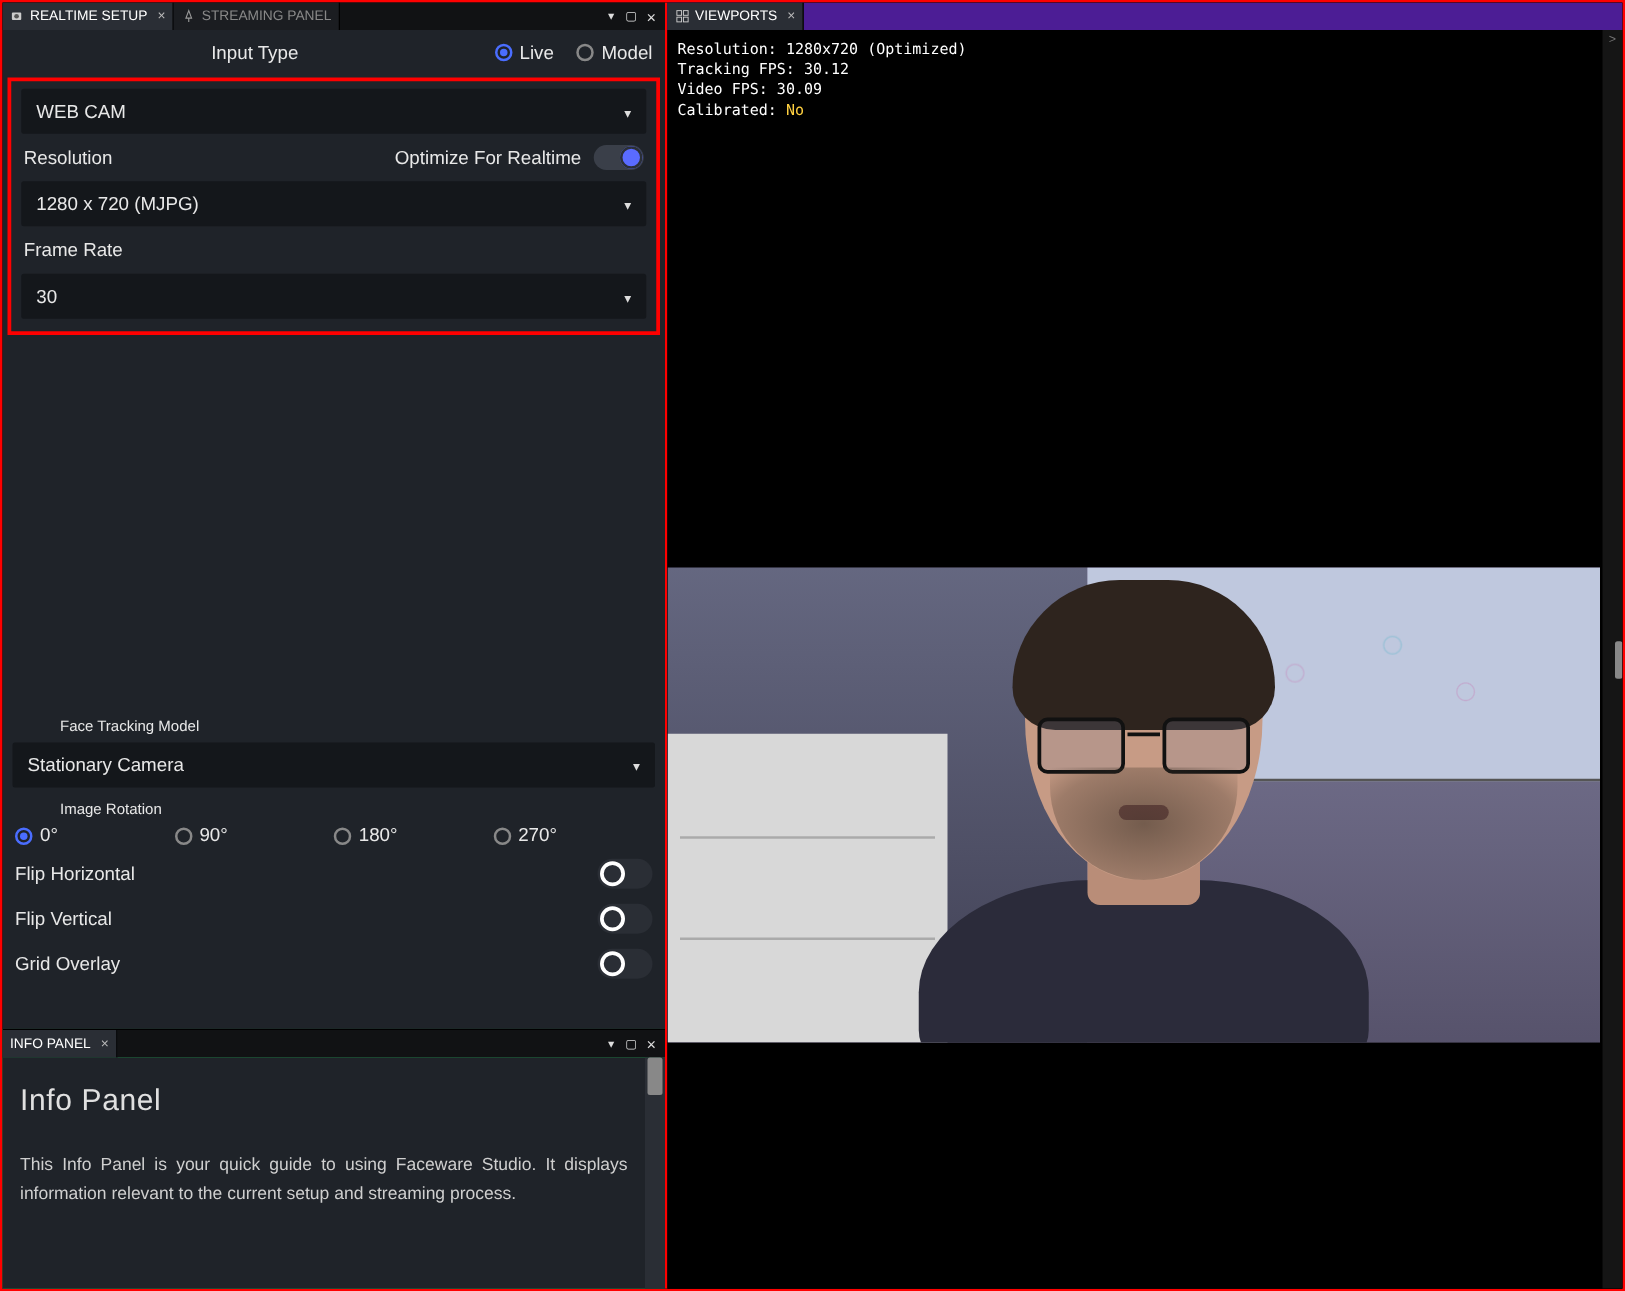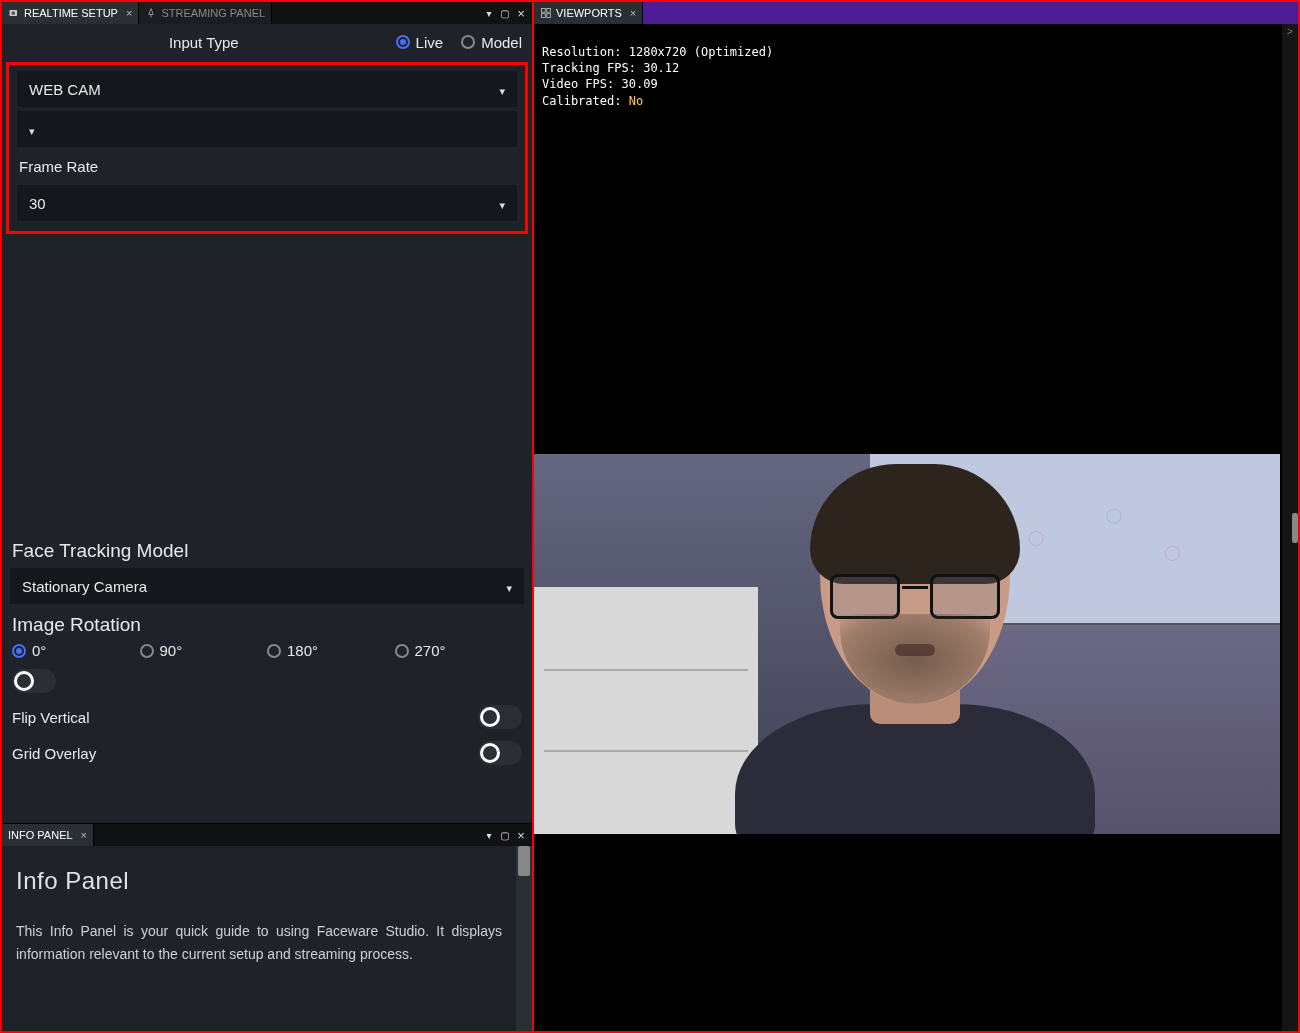--- a/index.html
+++ b/index.html
@@ -128,21 +128,21 @@
     width: 40px; height: 20px; border-radius: 10px;
     background: #3a3f49; position:relative; cursor:pointer;
   }
   .mini-toggle .knob {
     position:absolute; width:18px; height:18px; border-radius:50%;
     background:#5a6bff; right:1px; top:1px; box-shadow:0 0 0 2px #2b2f37 inset;
   }
 
   .spacer-fill { height: 300px; }
 
-  .label-block { padding: 6px 10px 2px 10px; font-size:19px;}
+  .label-block { padding: 6px 10px 2px 10px; font-size:12px;margin-left:36px;}
   .rotation-row {
     display:flex; padding: 4px 10px; gap: 0;
   }
   .rot-opt { width: 130px; display:flex; align-items:center; gap:6px; font-size:15px;}
 
   .toggle-row {
     display:flex; align-items:center;
     padding: 6px 10px;
     font-size: 15px;
   }
@@ -193,21 +193,21 @@
 
   
   .vp-tabbar {
     height: 22px; background:#4c1d95; display:flex; align-items:stretch;
     font-size:11px;
   }
   .vp-body {
     flex:1; background:#000; position:relative; overflow:hidden;
   }
   .overlay-text {
-    position:absolute; top:20px; left:8px;
+    position:absolute; top:7px; left:8px;
     font-family: monospace, "Consolas"; font-size:12px;
     line-height:1.35; color:#fff; white-space:pre;
   }
   .overlay-text .no { color:#ffd040;}
   .video-frame {
     position:absolute; left:0; right:18px; top:430px; height:380px;
     background: linear-gradient(130deg,#3a3a50 0%, #5a526a 30%, #7a7088 60%, #3a3848 100%);
     overflow:hidden;
   }
   
@@ -343,21 +343,30 @@
             <span>Model</span>
           </div>
         </div>
       </div>
 
       <div class="red-box">
         <div class="select-row">
           <span class="sel-text">WEB CAM</span>
           <span class="chev-down"></span>
         </div>
+        <div class="sub-label">
+          <span>Resolution</span>
+          <span class="spacer"></span>
+          <span style="margin-right:10px">Optimize For Realtime</span>
+          <div class="mini-toggle">
+              <div class="knob"></div>
+            </div>
+        </div>
         <div class="select-row">
+          <span class="sel-text">1280 x 720 (MJPG)</span>
           <span class="chev-down"></span>
         </div>
         <div class="sub-label">
           <span>Frame Rate</span>
         </div>
         <div class="select-row">
           <span class="sel-text">30</span>
           <span class="chev-down"></span>
         </div>
       </div>
@@ -384,20 +393,21 @@
           <span class="radio-dot"></span>
           <span>180°</span>
         </div>
         <div class="rot-opt">
           <span class="radio-dot"></span>
           <span>270°</span>
         </div>
       </div>
 
       <div class="toggle-row">
+        <span class="tlabel">Flip Horizontal</span>
         <div class="big-toggle">
             <div class="ring"></div>
           </div>
       </div>
       <div class="toggle-row">
         <span class="tlabel">Flip Vertical</span>
         <div class="big-toggle">
             <div class="ring"></div>
           </div>
       </div>

